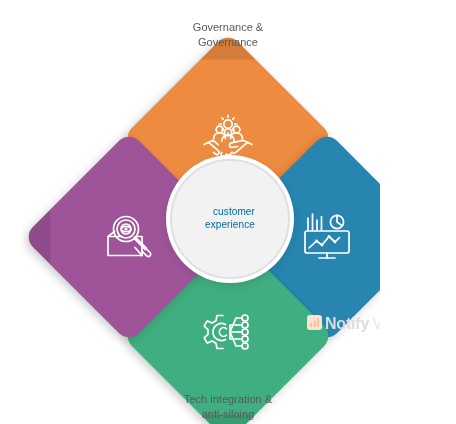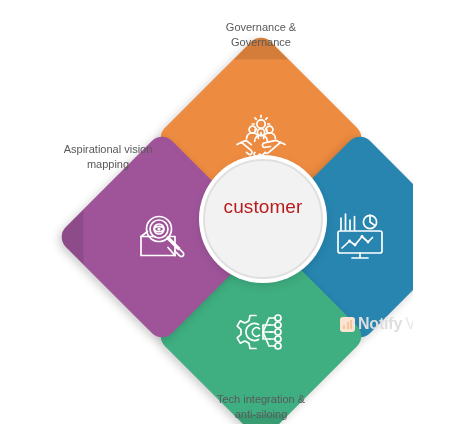--- a/index.html
+++ b/index.html
@@ -9,21 +9,20 @@
   }
   body {
     font-family: "Liberation Sans", sans-serif;
   }
   #stage {
     position: relative;
     width: 380px;
     height: 424px;
     background: #ffffff;
     overflow: hidden;
-    margin-left: 33px;
   }
 
   
   .diamond {
     position: absolute;
     width: 150px;
     height: 150px;
     border-radius: 14px;
     transform: rotate(45deg);
     box-shadow: 0 4px 10px rgba(0,0,0,0.20);
@@ -72,23 +71,23 @@
     border-radius: 50%;
     background: #f2f2f2;
     border: 2px solid #e0e0e0;
     box-shadow: 0 0 0 4px #ffffff, 0 3px 12px rgba(0,0,0,0.22);
     display: flex;
     align-items: center;
     justify-content: center;
     z-index: 5;
   }
   #center-label {
-    font-size: 19px;
+    font-size: 10px;
     line-height: 1.28;
-    color: #b91c1c;
+    color: #0369a1;
     text-align: right;
     letter-spacing: 0.1px;
   }
 
   
   .label {
     position: absolute;
     font-size: 11px;
     line-height: 1.35;
     color: #595959;
@@ -99,21 +98,20 @@
   .label.l-right  { left: 330px; top: 142px; text-align: center; }
   .label.l-bottom { left: 163px; top: 392px; }
   .label.l-left   { left: 10px;  top: 142px; text-align: center; }
 
   
   #watermark {
     position: absolute;
     left: 307px;
     top: 315px;
     display: flex;
-    align-items: center;
     gap: 3px;
   }
   #wm-mark {
     width: 15px;
     height: 15px;
     border-radius: 3px;
     background: #fbe3d2;
     display: flex;
     align-items: flex-end;
     justify-content: center;
@@ -221,29 +219,25 @@
         <circle cx="24" cy="17" r="12.5"></circle>
         <circle cx="24" cy="17" r="9"></circle>
         <circle cx="24" cy="17" r="5"></circle>
         <ellipse cx="24" cy="17" rx="4.6" ry="2.6"></ellipse>
         <circle cx="24" cy="17" r="1.6" fill="#ffffff" stroke="none"></circle>
         <path d="M33 26l10.5 10.5" stroke-width="3.4"></path>
         <path d="M43 35.5l5 5c.9.9.9 2.4 0 3.3-.9.9-2.4.9-3.3 0l-5-5"></path>
       </svg>
     </div>
   </div>
-  <div class="label l-left">
-    <span>Aspirational vision</span><br>
-    <span>mapping</span>
-  </div>
 
   <div id="center-circle">
     <div id="center-label">
       <span>customer</span><br>
-      <br>
+      <span>experience</span><br>
     </div>
   </div>
 
   <div id="watermark">
     <div id="wm-mark">
       <i></i>
         <i></i>
         <i></i>
     </div>
     <span id="wm-notify">Notify</span>

